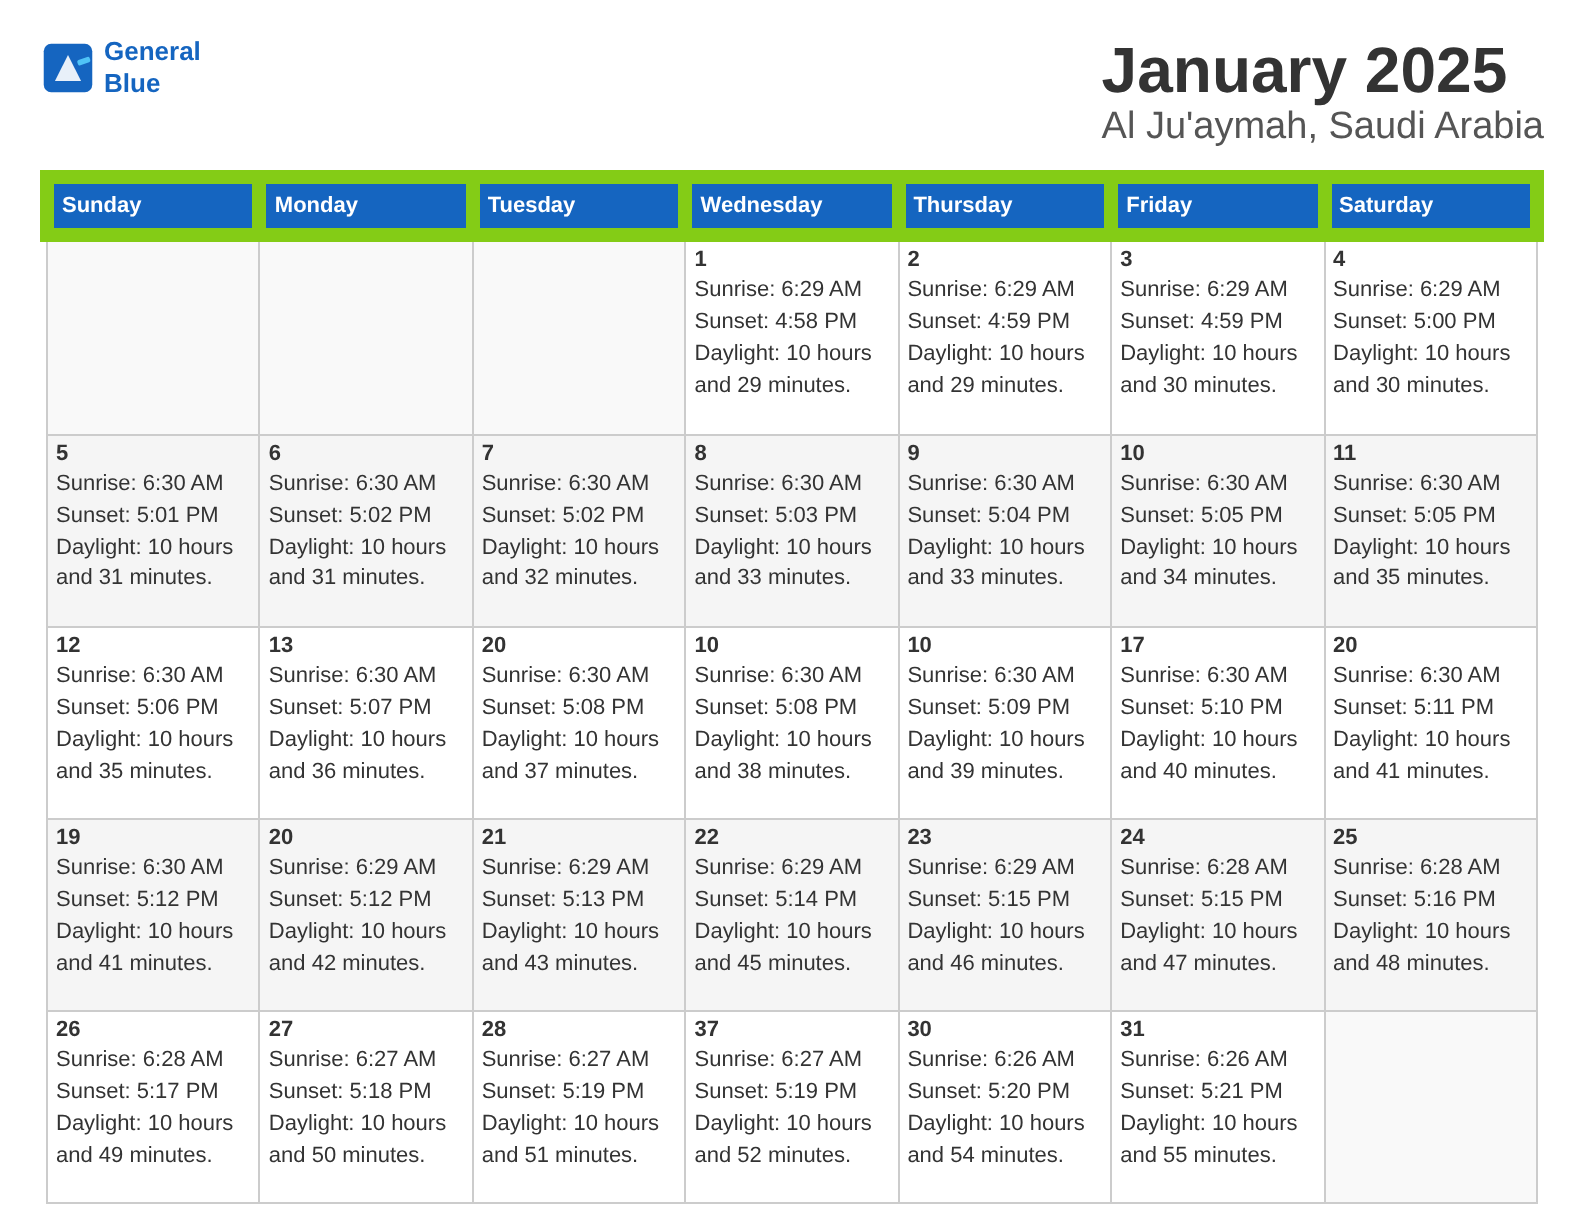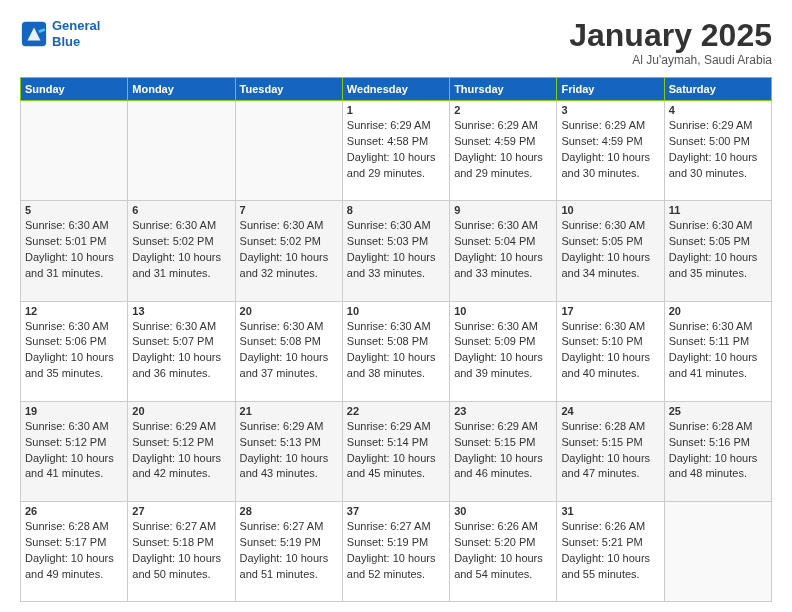--- a/index.html
+++ b/index.html
@@ -36,47 +36,46 @@
     }
     .logo-text span {
       color: #1565c0;
       text-align: center;
     }
     .logo-icon {
       width: 28px;
       height: 28px;
     }
     .title-block {
-      text-align: right;
     }
     .month-title {
       font-size: 32px;
       font-weight: bold;
       color: #333;
       line-height: 1.1;
     }
     .location {
-      font-size: 12px;
+      font-size: 19px;
       color: #555;
     }
     .calendar {
       flex: 1;
       border: 1px solid #ccc;
       border-collapse: collapse;
       width: 100%;
       table-layout: fixed;
     }
     .calendar th {
       background: #1565c0;
       color: #fff;
       font-size: 11px;
       font-weight: bold;
       padding: 5px 4px;
       text-align: left;
-      border: 1px solid #84cc16;
+      border: 7px solid #84cc16;
     }
     .calendar td {
       vertical-align: top;
       border: 1px solid #ccc;
       padding: 3px 4px;
       font-size: 9.5px;
       color: #333;
       height: 82px;
       width: 113px;
     }

